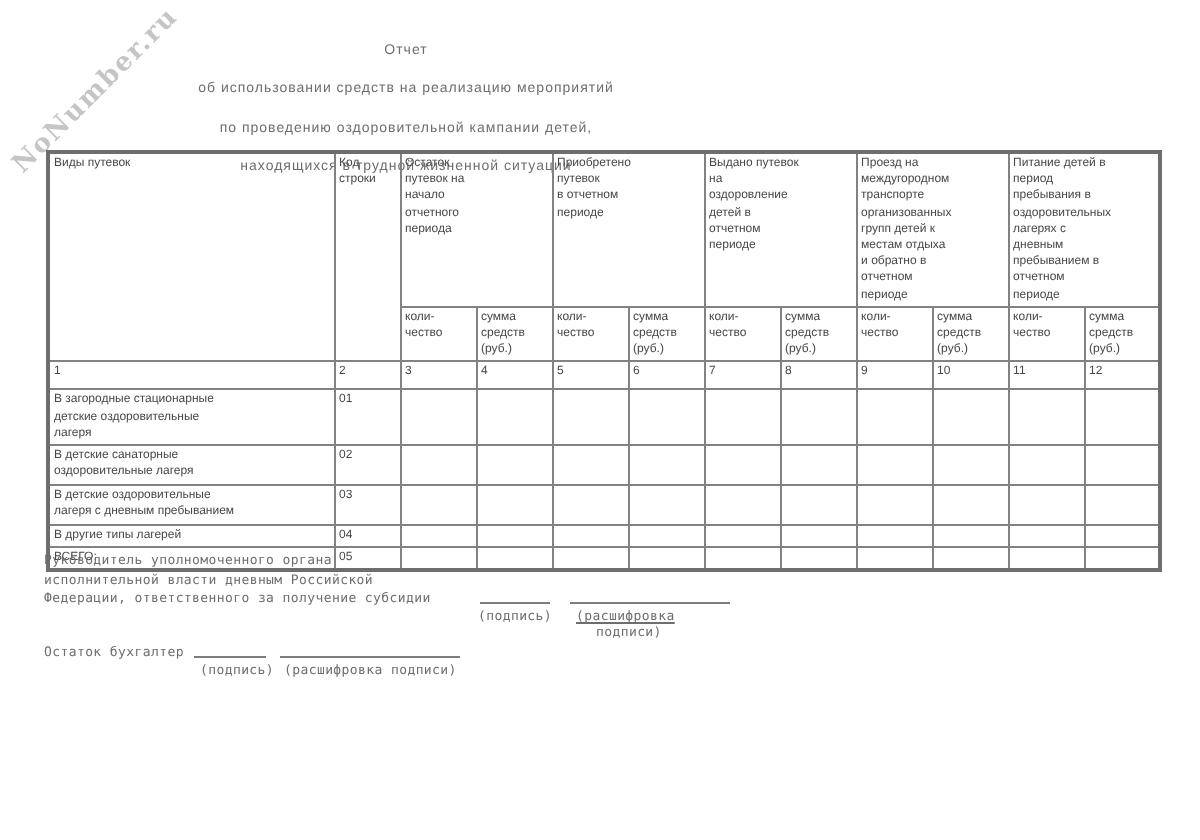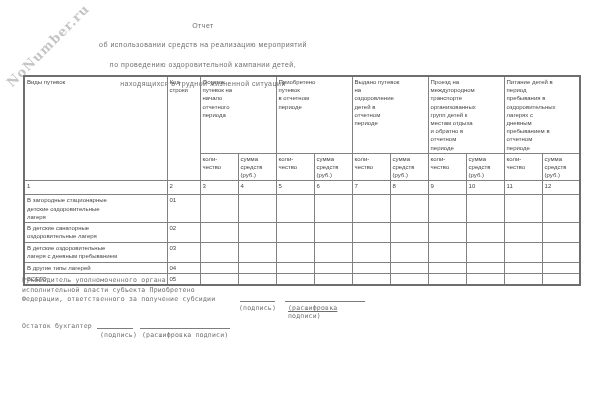--- a/index.html
+++ b/index.html
@@ -233,28 +233,28 @@
       <td></td>
           <td></td>
       <td></td>
           <td></td>
     </tr>
   </tbody>
     </table>
 
   <div class="footer">
     <div class="f-text" style="left:22px;top:276px;">Руководитель уполномоченного органа</div>
-    <div class="f-text" style="left:22px;top:285.5px;">исполнительной власти субъекта Приобретено</div>
+    <div class="f-text" style="left:22px;top:285.5px;">исполнительной власти дневным Российской</div>
     <div class="f-text" style="left:22px;top:295px;">Федерации, ответственного за получение субсидии</div>
 
     <div class="sig-line" style="left:240px;top:301px;width:35px;"></div>
     <div class="sig-line" style="left:285px;top:301px;width:80px;"></div>
     <div class="f-text" style="left:239px;top:304px;">(подпись)</div>
     <div class="f-text" style="left:288px;top:304px;text-decoration:underline;">(расшифровка</div>
-    <div class="f-text" style="left:288px;top:312px;">подписи)</div>
+    <div class="f-text" style="left:298px;top:312px;">подписи)</div>
 
     <div class="f-text" style="left:22px;top:322px;">Остаток бухгалтер</div>
     <div class="sig-line" style="left:97px;top:328px;width:36px;"></div>
     <div class="sig-line" style="left:140px;top:328px;width:90px;"></div>
     <div class="f-text" style="left:100px;top:331px;">(подпись)</div>
     <div class="f-text" style="left:142px;top:331px;">(расшифровка подписи)</div>
   </div>
 
 </div>
 

